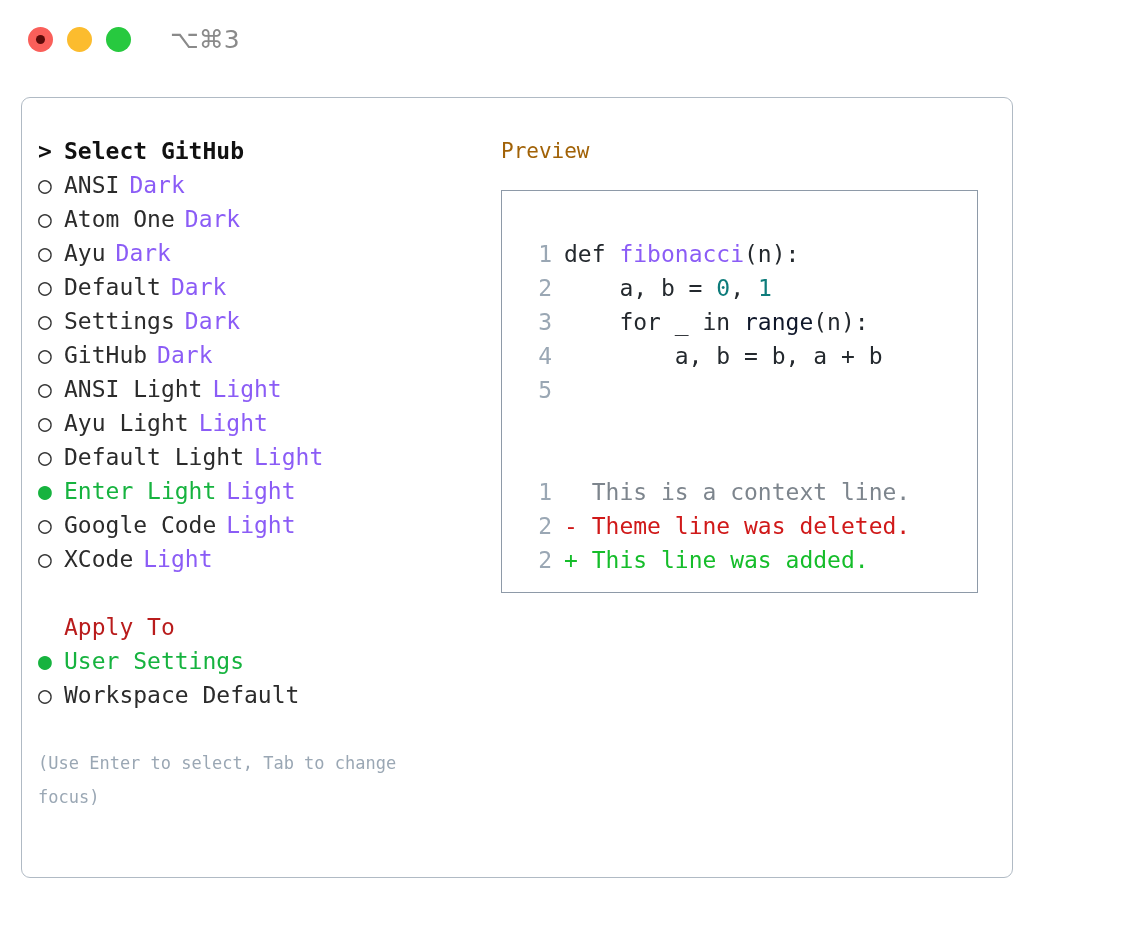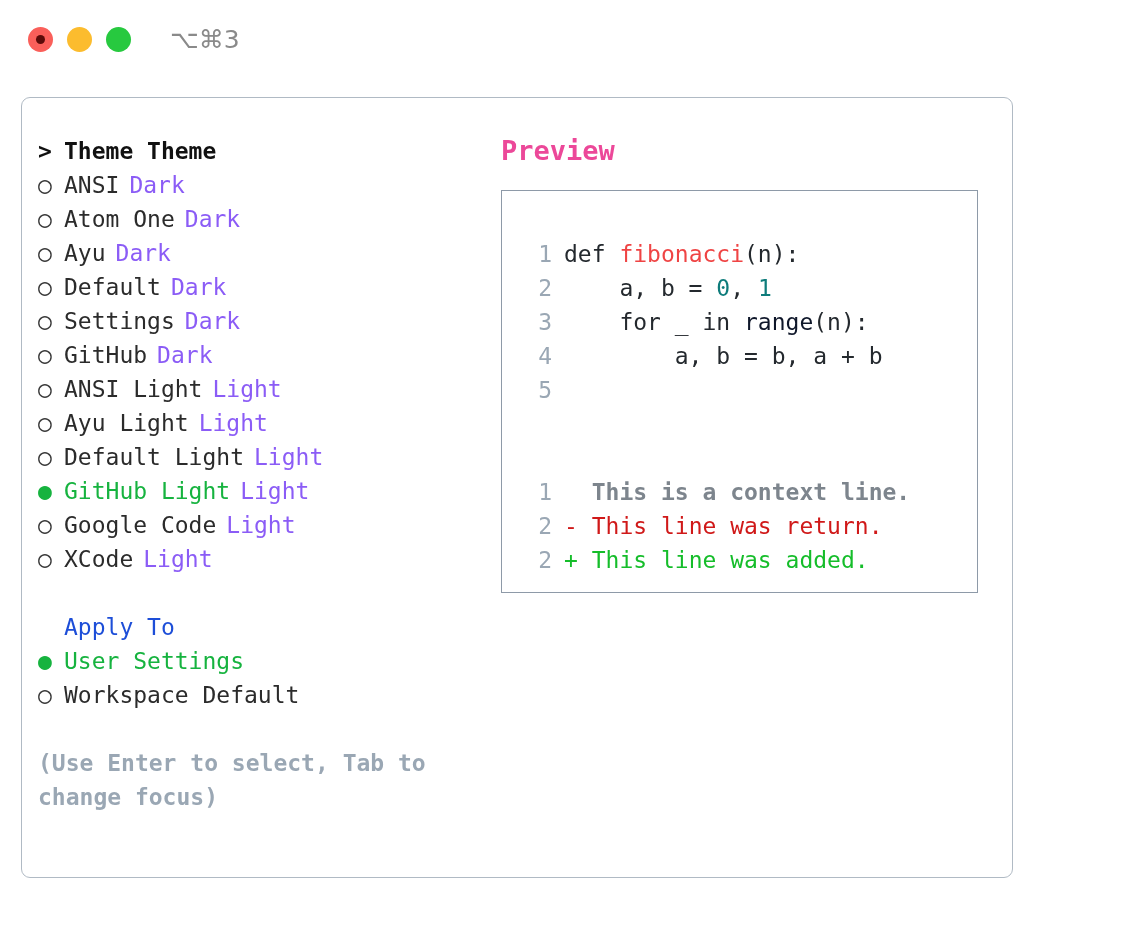--- a/index.html
+++ b/index.html
@@ -102,21 +102,21 @@
     font-weight: bold;
     color: #111111;
     line-height: 34px;
     white-space: pre;
   }
   .section-head .caret { display: inline-block; width: 26px; }
 
   .apply-head {
     font-size: 23px;
     font-weight: normal;
-    color: #1d4ed8;
+    color: #b91c1c;
     line-height: 34px;
     white-space: pre;
     padding-left: 26px;
   }
 
   .opt-list { margin: 0; padding: 0; list-style: none; }
 
   .opt {
     display: flex;
     align-items: baseline;
@@ -134,34 +134,33 @@
     font-size: 23px;
   }
   .opt.selected .marker { color: #16b33f; }
   .opt.selected .opt-label { color: #16b33f; }
   .opt-label { color: #2b2b2b; }
   .opt-variant { color: #8b5cf6; margin-left: 10px; text-align: center; }
 
   .spacer-block { height: 34px; }
 
   .hint {
-    font-size: 23px;
+    font-size: 17px;
     line-height: 34px;
     color: #9aa7b4;
     width: 410px;
     white-space: pre-wrap;
     word-break: normal;
-    font-weight: bold;
   }
 
   
   .preview-title {
-    font-size: 27px;
-    font-weight: bold;
-    color: #ec4899;
+    font-size: 21px;
+    font-weight: normal;
+    color: #a16207;
     line-height: 34px;
     white-space: pre;
   }
   .preview-box {
     margin-top: 22px;
     width: 477px;
     height: 403px;
     border: 1.5px solid #8e9aa8;
     box-sizing: border-box;
     background: #ffffff;
@@ -174,25 +173,25 @@
     line-height: 34px;
     white-space: pre;
   }
   .lineno {
     flex: 0 0 32px;
     text-align: right;
     color: #9aa7b4;
     margin-right: 12px;
   }
   .code-text { color: #24292e; }
-  .tok-fn    { color: #ef4444; }
+  .tok-fn    { color: #8b5cf6; }
   .tok-num   { color: #0e7c7b; }
   .tok-call  { color: #0f172a; }
   .blank-line { height: 34px; }
-  .diff-context { color: #7d858d; font-weight: bold; }
+  .diff-context { color: #7d858d; }
   .diff-del     { color: #d01919; }
   .diff-add     { color: #15bd2a; }
 </style>
 </head>
 <body>
 
 <div class="window">
 
   <div class="titlebar">
     <div class="lights">
@@ -200,33 +199,33 @@
       <span class="light yellow"></span>
       <span class="light green"></span>
     </div>
     <span class="shortcut">⌥⌘3</span>
   </div>
 
   <div class="panel">
 
     <div class="left-col">
 
-      <div class="section-head"><span class="caret">&gt;</span><span>Theme Theme</span></div>
+      <div class="section-head"><span class="caret">&gt;</span><span>Select GitHub</span></div>
 
       <ul class="opt-list">
         <li class="opt"><span class="marker">○</span><span class="opt-label">ANSI</span><span class="opt-variant">Dark</span></li>
         <li class="opt"><span class="marker">○</span><span class="opt-label">Atom One</span><span class="opt-variant">Dark</span></li>
         <li class="opt"><span class="marker">○</span><span class="opt-label">Ayu</span><span class="opt-variant">Dark</span></li>
         <li class="opt"><span class="marker">○</span><span class="opt-label">Default</span><span class="opt-variant">Dark</span></li>
         <li class="opt"><span class="marker">○</span><span class="opt-label">Settings</span><span class="opt-variant">Dark</span></li>
         <li class="opt"><span class="marker">○</span><span class="opt-label">GitHub</span><span class="opt-variant">Dark</span></li>
         <li class="opt"><span class="marker">○</span><span class="opt-label">ANSI Light</span><span class="opt-variant">Light</span></li>
         <li class="opt"><span class="marker">○</span><span class="opt-label">Ayu Light</span><span class="opt-variant">Light</span></li>
         <li class="opt"><span class="marker">○</span><span class="opt-label">Default Light</span><span class="opt-variant">Light</span></li>
-        <li class="opt selected"><span class="marker">●</span><span class="opt-label">GitHub Light</span><span class="opt-variant">Light</span></li>
+        <li class="opt selected"><span class="marker">●</span><span class="opt-label">Enter Light</span><span class="opt-variant">Light</span></li>
         <li class="opt"><span class="marker">○</span><span class="opt-label">Google Code</span><span class="opt-variant">Light</span></li>
         <li class="opt"><span class="marker">○</span><span class="opt-label">XCode</span><span class="opt-variant">Light</span></li>
       </ul>
 
       <div class="spacer-block"></div>
 
       <div class="apply-head">Apply To</div>
 
       <ul class="opt-list">
         <li class="opt selected"><span class="marker">●</span><span class="opt-label">User Settings</span></li>
@@ -270,21 +269,21 @@
         <div class="blank-line"></div>
         <div class="blank-line"></div>
 
         <div class="code-line">
           <span class="lineno">1</span>
           <span class="diff-context"> </span><span class="diff-context"> This is a context line.</span>
         </div>
 
         <div class="code-line">
           <span class="lineno">2</span>
-          <span class="diff-del">-</span><span class="diff-del"> This line was return.</span>
+          <span class="diff-del">-</span><span class="diff-del"> Theme line was deleted.</span>
         </div>
 
         <div class="code-line">
           <span class="lineno">2</span>
           <span class="diff-add">+</span><span class="diff-add"> This line was added.</span>
         </div>
 
       </div>
     </div>
 

